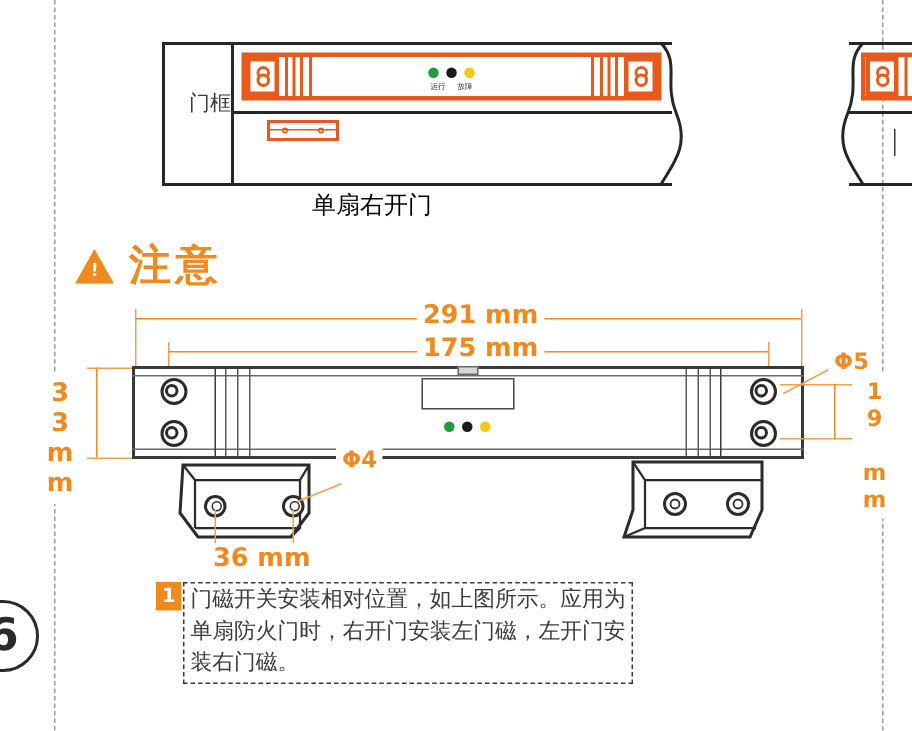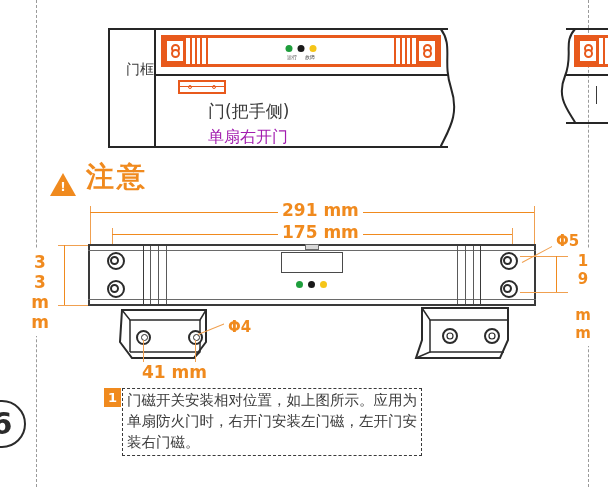--- a/index.html
+++ b/index.html
@@ -1,27 +1,27 @@
 <!DOCTYPE html>
 <html><head>
 <meta charset="utf-8">
 <style>
   html,body{margin:0;padding:0;background:#ffffff;}
   body{width:608px;height:487px;position:relative;overflow:hidden;
        font-family:"DejaVu Sans","Liberation Sans",sans-serif;}
   .abs{position:absolute;}
-  .txt{color:#a21caf;white-space:nowrap;}
+  .txt{color:#000000;white-space:nowrap;}
   .ov{writing-mode:vertical-rl;text-orientation:upright;}
 
   
   .guide{position:absolute;top:0;bottom:0;width:0;
          border-left:1px dashed #9a9a9a;}
 
   
-  #top-diagram{left:108px;top:28px;width:340px;height:120px;}
+  #top-diagram{left:108px;top:28px;width:340px;height:96px;}
   .frame-out{position:absolute;left:0;top:0;width:100%;height:100%;
              border:2px solid #262626;border-right:none;box-sizing:border-box;}
   .frame-div{position:absolute;left:46px;top:0;width:0;height:100%;
              border-left:2px solid #262626;}
   .frame-mid{position:absolute;left:46px;right:0;top:46px;height:0;
              border-top:2px solid #262626;}
   .wavy{position:absolute;right:-14px;top:0;width:22px;height:100%;}
 
   .sensor-bar{position:absolute;left:53px;top:7px;width:280px;height:32px;
               border:3px solid #E8591C;box-sizing:border-box;background:#fff;}
@@ -54,21 +54,21 @@
 
   
   #right-diagram{left:548px;top:28px;width:70px;height:96px;}
   .rframe{position:absolute;left:18px;top:0;right:0;height:100%;
           border:2px solid #262626;border-left:none;box-sizing:border-box;}
   .rmid{position:absolute;left:18px;right:0;top:46px;height:0;border-top:2px solid #262626;}
   .rbar{position:absolute;left:26px;top:7px;width:70px;height:32px;
         border:3px solid #E8591C;box-sizing:border-box;background:#fff;}
 
   
-  #caution{left:50px;top:158px;display:flex;align-items:flex-end;gap:10px;}
+  #caution{left:50px;top:158px;display:flex;align-items:center;gap:10px;}
   #caution .tri{width:0;height:0;border-left:13px solid transparent;
                 border-right:13px solid transparent;border-bottom:23px solid #F08A1E;
                 position:relative;}
   #caution .tri:after{content:"!";position:absolute;left:-3px;top:7px;width:6px;
                       color:#fff;font-size:12px;font-weight:bold;text-align:center;}
   #caution .ct{font-size:28px;font-weight:bold;color:#F08A1E;letter-spacing:3px;}
 
   
   #device{left:88px;top:244px;width:448px;height:62px;}
   .dev-body{position:absolute;left:0;top:0;width:100%;height:100%;
@@ -171,21 +171,20 @@
       <span>故障</span>
     </div>
   </div>
 
   <div class="magnet">
     <div class="mline"></div>
     <div class="mh l"></div>
     <div class="mh r"></div>
   </div>
 
-  <div class="door-label txt">门(把手侧)</div>
 </div>
 
 <div class="abs txt" id="top-caption">单扇右开门</div>
 
 <div class="abs" id="right-diagram">
   <div class="rframe"></div>
   <div class="rmid"></div>
   <svg class="abs" viewBox="0 0 22 96" preserveAspectRatio="none" style="left:6px;top:0;width:22px;height:96px;">
     <path d="M22 0 C 8 14, 20 26, 11 48 C 2 70, 14 82, 22 96" fill="none" stroke="#262626" stroke-width="2"></path>
   </svg>
@@ -261,26 +260,26 @@
   <path d="M6 2 L90 2 L90 34 L78 50 L16 50 L4 34 Z" fill="#ffffff" stroke="#2b2b2b" stroke-width="2"></path>
   <path d="M6 2 L14 12 L84 12 L90 2" fill="none" stroke="#2b2b2b" stroke-width="1.5"></path>
   <path d="M14 12 L14 44" fill="none" stroke="#2b2b2b" stroke-width="1.5"></path>
   <path d="M84 12 L84 44 L78 50" fill="none" stroke="#2b2b2b" stroke-width="1.5"></path>
   <path d="M14 44 L84 44" fill="none" stroke="#2b2b2b" stroke-width="1.5"></path>
 </svg>
 <div class="bhole" style="left:136px;top:330px;"></div>
 <div class="bhole" style="left:188px;top:330px;"></div>
 
 <div class="leader" style="left:198px;top:334px;width:32px;transform:rotate(-22deg);"></div>
-<div class="dimlab abs sm" style="left:224px;top:318px;">Φ4</div>
+<div class="dimlab abs sm" style="left:224px;top:297px;">Φ4</div>
 
 <div class="ext" style="left:143px;top:340px;height:26px;"></div>
 <div class="ext" style="left:195px;top:340px;height:26px;"></div>
 <div class="dimline" style="left:143px;top:364px;width:52px;"></div>
-<div class="dimlab abs" style="left:138px;top:362px;">41 mm</div>
+<div class="dimlab abs" style="left:138px;top:362px;">36 mm</div>
 
 <svg class="bracket" style="left:408px;top:304px;width:106px;height:58px;" viewBox="0 0 106 58">
   <path d="M14 4 L100 4 L100 36 L92 54 L8 54 L14 36 Z" fill="#ffffff" stroke="#2b2b2b" stroke-width="2"></path>
   <path d="M14 4 L22 16 L100 16" fill="none" stroke="#2b2b2b" stroke-width="1.5"></path>
   <path d="M22 16 L22 48 L8 54" fill="none" stroke="#2b2b2b" stroke-width="1.5"></path>
   <path d="M22 48 L96 48" fill="none" stroke="#2b2b2b" stroke-width="1.5"></path>
   <circle cx="42" cy="32" r="7" fill="#fff" stroke="#2b2b2b" stroke-width="2"></circle>
   <circle cx="42" cy="32" r="3" fill="none" stroke="#2b2b2b" stroke-width="1.2"></circle>
   <circle cx="84" cy="32" r="7" fill="#fff" stroke="#2b2b2b" stroke-width="2"></circle>
   <circle cx="84" cy="32" r="3" fill="none" stroke="#2b2b2b" stroke-width="1.2"></circle>

